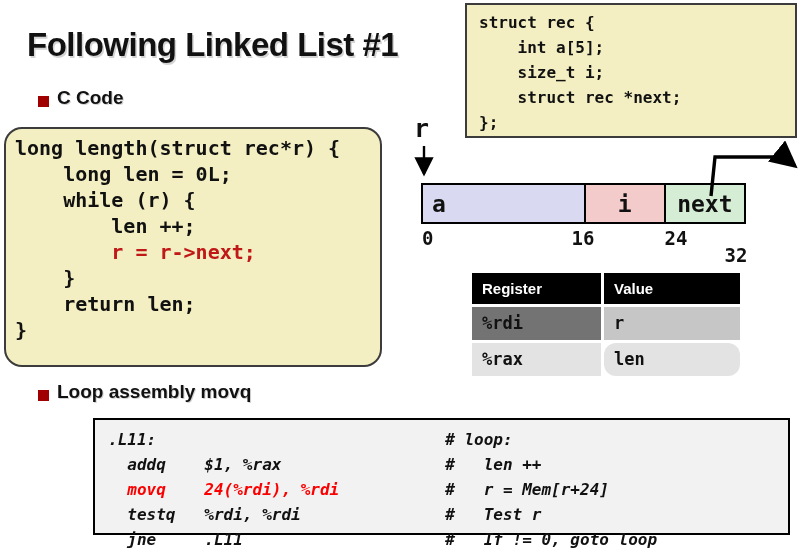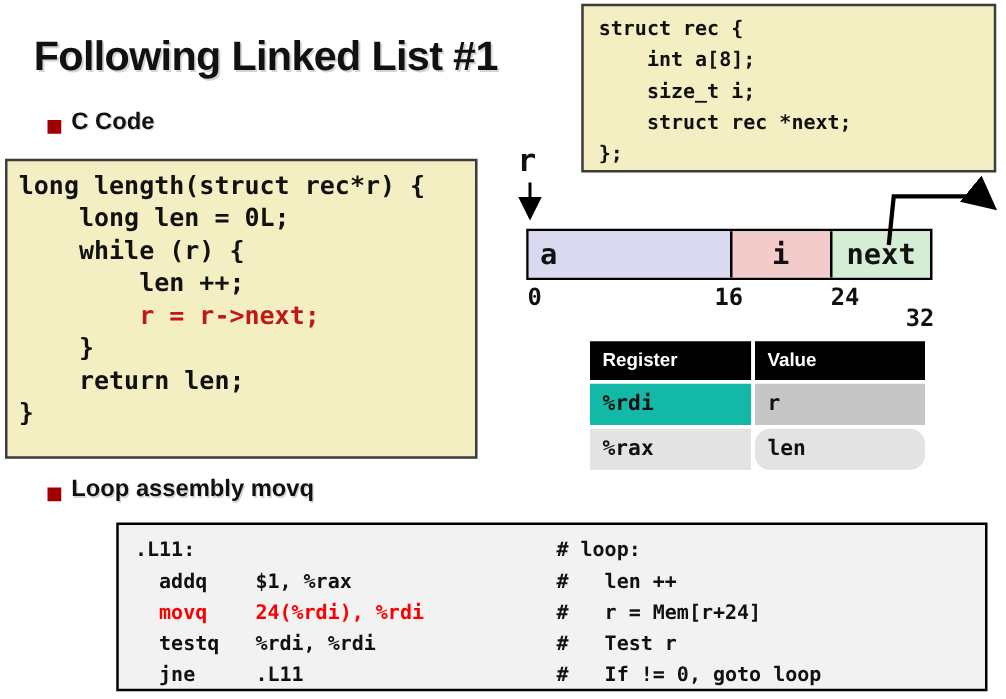--- a/index.html
+++ b/index.html
@@ -19,25 +19,25 @@
   }
   #bullet1-sq{left:38px;top:96px;} #bullet1-label{left:57px;top:87px;}
   #bullet2-sq{left:38px;top:390px;} #bullet2-label{left:57px;top:381px;}
   
   .codebox{
     position:absolute;box-sizing:border-box;border:2px solid #3c3c3c;
     font-family:"DejaVu Sans Mono","Liberation Mono",monospace;font-weight:bold;color:#111;
     white-space:pre;
   }
   #c-code-box{left:4px;top:127px;width:378px;height:240px;background:#f3efc2;
-    font-size:20px;line-height:26px;padding:6px 0 0 9px;}
+    font-size:20px;line-height:26px;padding:6px 0 0 9px;border-radius:18px;}
   #struct-box{left:465px;top:3px;width:332px;height:135px;background:#f3efc2;
     font-size:16px;line-height:25px;padding:5px 0 16px 12px;}
-  #asm-box{left:93px;top:418px;width:697px;height:135px;background:#f2f2f2;border-color:#000;
-    font-size:16px;line-height:25px;padding:7px 0 0 13px;}
+  #asm-box{left:93px;top:418px;width:697px;height:117px;background:#f2f2f2;border-color:#000;
+    font-size:16px;line-height:25px;padding:7px 0 0 13px;font-style:italic;}
   .asm-instr{display:inline-block;width:35ch;white-space:pre;}
   .red-c{color:#c01717;} .red-asm{color:#fb0000;}
   
   #ptr-label{position:absolute;left:414px;top:114px;font-family:"DejaVu Sans Mono",monospace;
     font-weight:bold;font-size:25px;color:#111;}
   #mem-bar{position:absolute;left:421px;top:183px;width:325px;height:41px;
     border:2px solid #000;box-sizing:border-box;display:flex;}
   .mem-cell{box-sizing:border-box;display:flex;align-items:center;
     font-family:"DejaVu Sans Mono",monospace;font-weight:bold;font-size:23px;color:#111;}
   .mem-cell + .mem-cell{border-left:2px solid #000;}
@@ -62,21 +62,21 @@
 
 <div id="slide">
 
   <div class="title">Following Linked List #1</div>
 
   <div class="bullet-sq" id="bullet1-sq"></div>
   <div class="bullet-label" id="bullet1-label">C Code</div>
 
   <div class="codebox" id="c-code-box"><div>long length(struct rec*r) {</div><div>    long len = 0L;</div><div>    while (r) {</div><div>        len ++;</div><div class="red-c">        r = r-&gt;next;</div><div>    }</div><div>    return len;</div><div>}</div></div>
 
-  <div class="codebox" id="struct-box"><div>struct rec {</div><div>    int a[8];</div><div>    size_t i;</div><div>    struct rec *next;</div><div>};</div></div>
+  <div class="codebox" id="struct-box"><div>struct rec {</div><div>    int a[5];</div><div>    size_t i;</div><div>    struct rec *next;</div><div>};</div></div>
 
   <div id="ptr-label">r</div>
 
   <div id="mem-bar">
       <div class="mem-cell left" style="width: 50%; background: rgb(217, 217, 241);">a</div>
       <div class="mem-cell center" style="width: 25%; background: rgb(243, 203, 203);">i</div>
       <div class="mem-cell center" style="width: 25%; background: rgb(213, 237, 213);">next</div>
     </div>
 
   <div id="mem-offsets">
@@ -86,21 +86,21 @@
     <span id="off-3">32</span>
   </div>
 
   <div id="reg-table">
       <div class="th">Register</div>
       <div class="gap"></div>
       <div class="th">Value</div>
       <div class="gap"></div>
       <div class="gap"></div>
       <div class="gap"></div>
-      <div class="td" style="background: #14b8a6;">%rdi</div>
+      <div class="td" style="background: #737373;">%rdi</div>
       <div class="gap"></div>
       <div class="td" style="background: rgb(198, 198, 198);">r</div>
       <div class="gap"></div>
       <div class="gap"></div>
       <div class="gap"></div>
       <div class="td" style="background: rgb(227, 227, 227);">%rax</div>
       <div class="gap"></div>
       <div class="td" style="background: rgb(227, 227, 227); border-radius: 12px;">len</div>
     </div>
 

